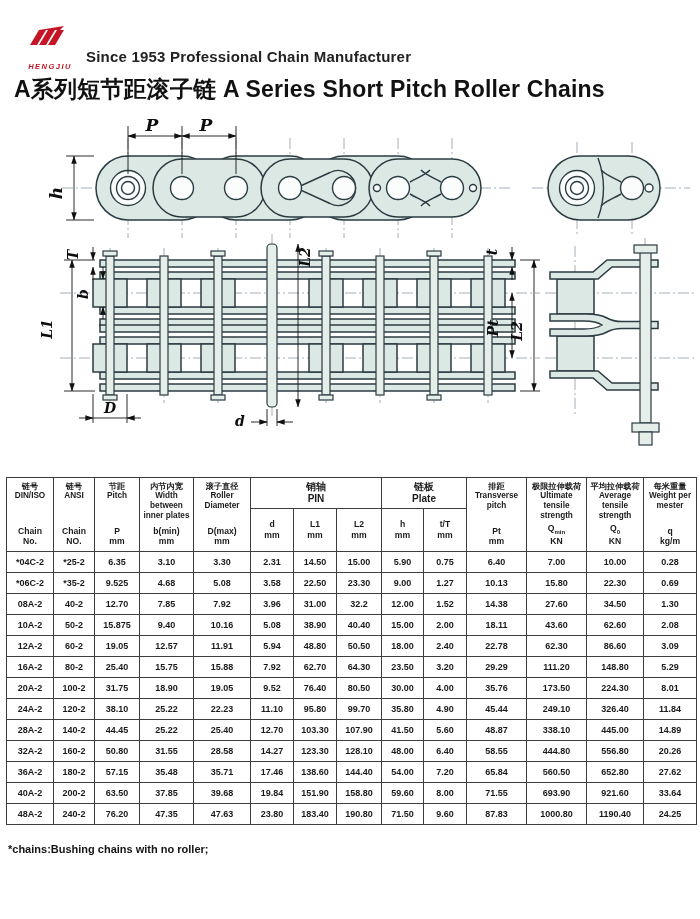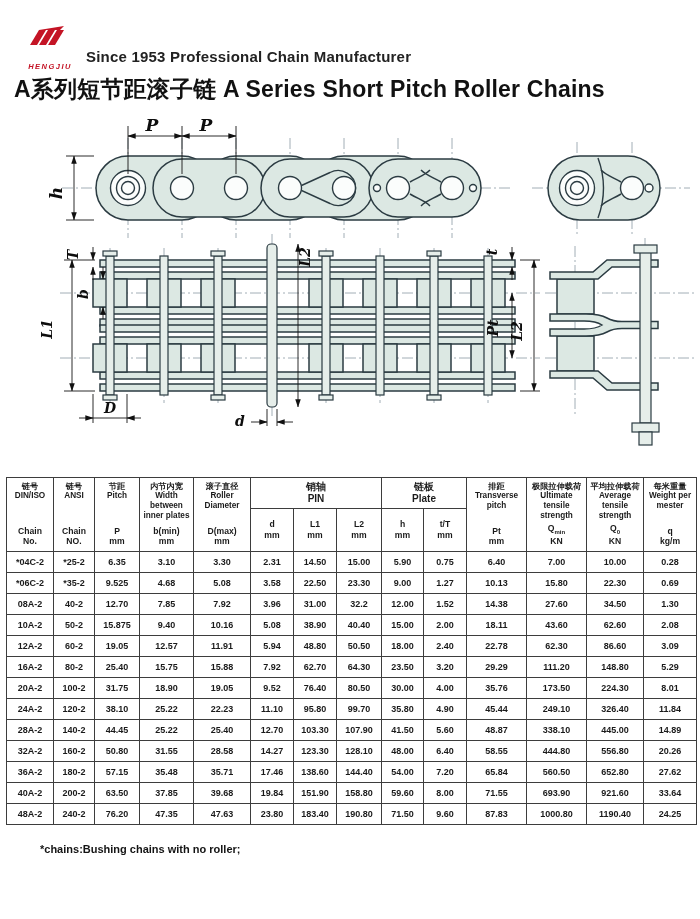--- a/index.html
+++ b/index.html
@@ -35,21 +35,21 @@
   .grp { height:31px; font-size:10px; line-height:1.25; }
   .sub { height:43px; font-size:8.6px; line-height:1.25; }
   .tall > .cellflex { display:flex; flex-direction:column; justify-content:space-between;
      height:72px; padding:3px 0 4px 0; }
   .top { font-size:8.2px; line-height:1.18; }
   .bot { font-size:8.6px; line-height:1.2;text-align:center; }
   .bot sub { font-size:6px; }
   #spec-table tbody td { height:21px; font-size:9px; letter-spacing:0; }
 
   
-  #notes { top:842px; left:8px; font-size:11px; font-weight:bold; line-height:1.42; color:#141414;margin-left:32px; }
+  #notes { top:842px; left:8px; font-size:11px; font-weight:bold; line-height:1.42; color:#141414; }
   .note-indent { margin-left:58px; }
 </style>
 </head>
 <body>
 
 <div id="brand" class="abs">
   <div style="text-align:right;">
     <svg width="52" height="36" viewBox="0 0 52 36">
       <path d="M10,23 L19,8 L26,8 L17,23 Z" fill="#c41425"></path>
       <path d="M19,23 L28,8 L35,8 L26,23 Z" fill="#c41425"></path>

